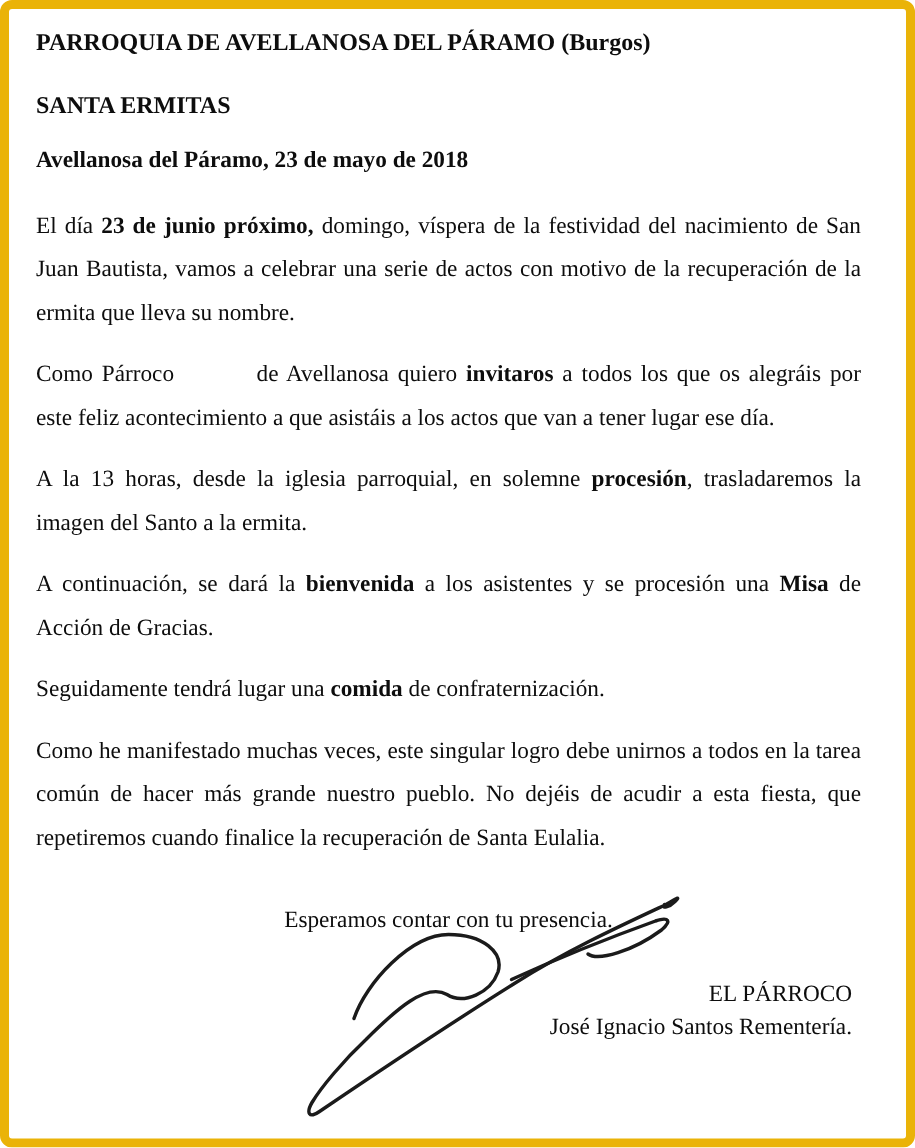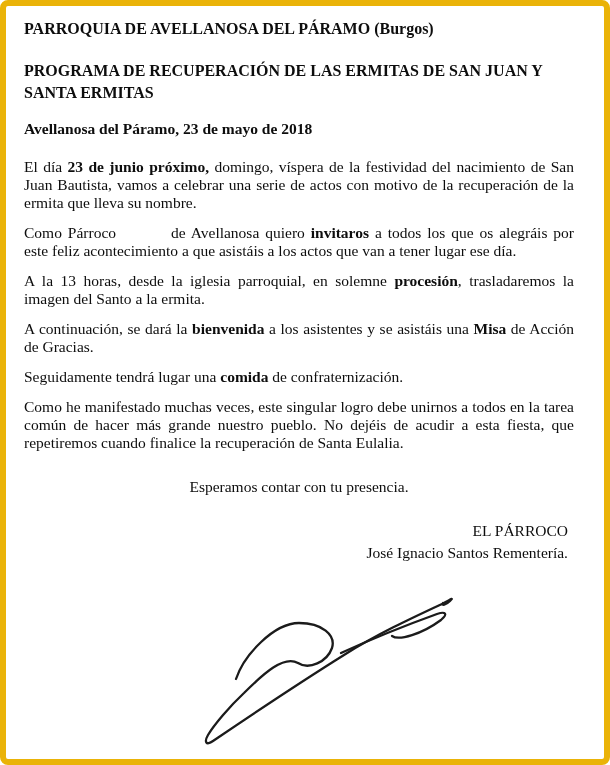--- a/index.html
+++ b/index.html
@@ -36,21 +36,21 @@
   }
   .program-title span { display: block; }
   .dateline {
     font-size: 15.5px;
     font-weight: bold;
     line-height: 22px;
     margin: 14px 0 18px 0;
   }
   p.body-para {
     font-size: 15.5px;
-    line-height: 18px;
+    line-height: 29px;
     margin: 0 0 12px 0;
     text-align: justify;
   }
   p.closing-para {
     margin-top: 26px;
     text-align: center;
   }
   .gap {
     display: inline-block;
     height: 1px;
@@ -82,33 +82,32 @@
 </style>
 </head>
 <body>
 
 <div class="page">
   <div class="content">
 
     <h1 class="parish-header">PARROQUIA DE AVELLANOSA DEL PÁRAMO (Burgos)</h1>
 
     <h2 class="program-title">
-      <span>PROGRAMA DE RECUPERACIÓN DE LAS ERMITAS DE SAN JUAN Y</span>
       <span>SANTA ERMITAS</span>
     </h2>
 
     <div class="dateline">Avellanosa del Páramo, 23 de mayo de 2018</div>
 
     <p class="body-para"><span>El día </span><b>23 de junio próximo,</b><span> domingo, víspera de la festividad del nacimiento de San Juan Bautista, vamos a celebrar una serie de actos con motivo de la recuperación de la ermita que lleva su nombre.</span></p>
 
     <p class="body-para"><span>Como Párroco</span><span class="gap" style="width: 55px;"></span><span>de Avellanosa quiero </span><b>invitaros</b><span> a todos los que os alegráis por este feliz acontecimiento a que asistáis a los actos que van a tener lugar ese día.</span></p>
 
     <p class="body-para"><span>A la 13 horas, desde la iglesia parroquial, en solemne </span><b>procesión</b><span>, trasladaremos la imagen del Santo a la ermita.</span></p>
 
-    <p class="body-para"><span>A continuación, se dará la </span><b>bienvenida</b><span> a los asistentes y se asistáis una </span><b>Misa</b><span> de Acción de Gracias.</span></p>
+    <p class="body-para"><span>A continuación, se dará la </span><b>bienvenida</b><span> a los asistentes y se procesión una </span><b>Misa</b><span> de Acción de Gracias.</span></p>
 
     <p class="body-para"><span>Seguidamente tendrá lugar una </span><b>comida</b><span> de confraternización.</span></p>
 
     <p class="body-para"><span>Como he manifestado muchas veces, este singular logro debe unirnos a todos en la tarea común de hacer más grande nuestro pueblo. No dejéis de acudir a esta fiesta, que repetiremos cuando finalice la recuperación de Santa Eulalia.</span></p>
 
     <p class="body-para closing-para"><span>Esperamos contar con tu presencia.</span></p>
 
     <div class="sig-block">
       <span class="sig-role">EL PÁRROCO</span>
       <span class="sig-name">José Ignacio Santos Rementería.</span>

